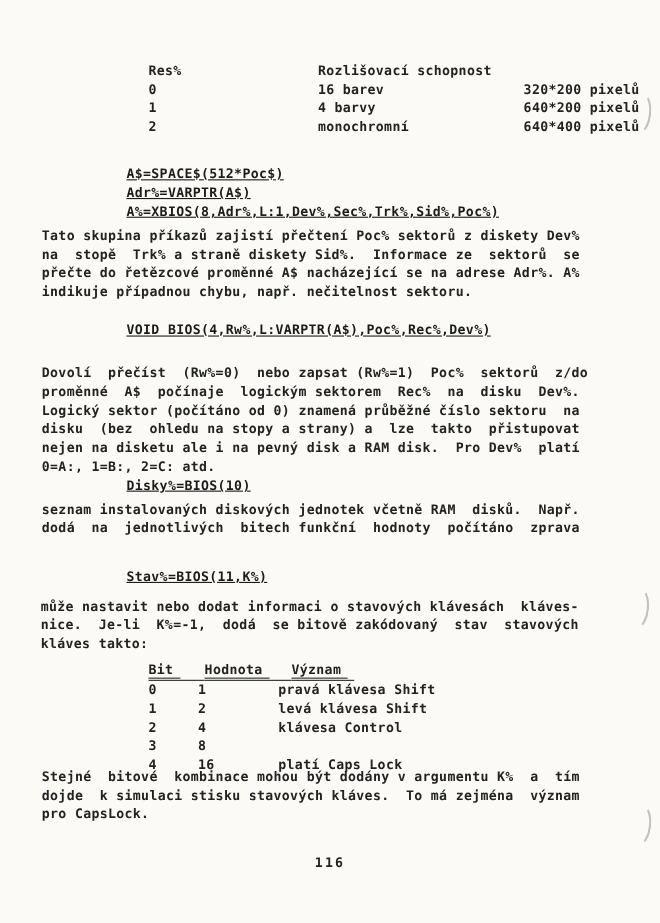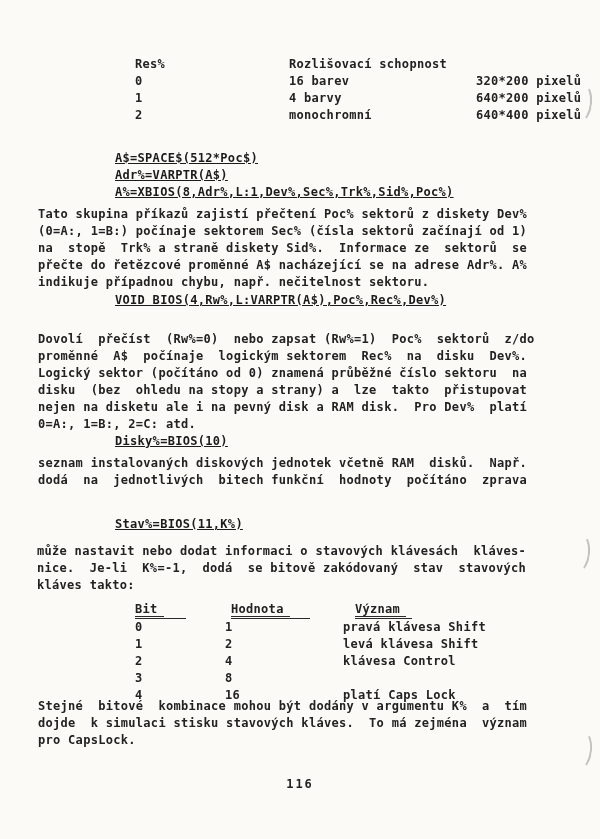--- a/index.html
+++ b/index.html
@@ -21,21 +21,21 @@
     letter-spacing:0.3px;
     color:#222;
   }
   .code .line{color:#1b1b1b;text-decoration:underline;}
   
   .rt-row{display:flex;gap:41px;}
   .rt-c1{display:inline-block;width:113px;}
   .rt-c2{display:inline-block;width:112px;}
   .rt-c3{display:inline-block;margin-left:34px;}
   
-  .kt-row{display:flex;gap:45px;}
+  .kt-row{display:flex;}
   .kt-c1{display:inline-block;width:45px;}
   .kt-c2{display:inline-block;width:73px;}
   .kt-c3{display:inline-block;}
   .kt-head span{border-bottom:1.5px solid #2a2a2a;padding-right:6px;}
   
   .binding-mark{
     position:absolute;
     width:16px;height:34px;
     border:2px solid transparent;
     border-right:2px solid #c3c2be;
@@ -76,21 +76,20 @@
   </div>
 
   <div class="abs code" style="left:115px;top:150px">
     <div class="line">A$=SPACE$(512*Poc$)</div>
     <div class="line">Adr%=VARPTR(A$)</div>
     <div class="line">A%=XBIOS(8,Adr%,L:1,Dev%,Sec%,Trk%,Sid%,Poc%)</div>
   </div>
 
   <div class="abs" style="left:38px;top:206px">
     <div class="line">Tato skupina příkazů zajistí přečtení Poc% sektorů z diskety Dev%</div>
-    <div class="line">(0=A:, 1=B:) počínaje sektorem Sec% (čísla sektorů začínají od 1)</div>
     <div class="line">na  stopě  Trk% a straně diskety Sid%.  Informace ze  sektorů  se</div>
     <div class="line">přečte do řetězcové proměnné A$ nacházející se na adrese Adr%. A%</div>
     <div class="line">indikuje případnou chybu, např. nečitelnost sektoru.</div>
   </div>
 
   <div class="abs code" style="left:115px;top:292px">
     <div class="line">VOID BIOS(4,Rw%,L:VARPTR(A$),Poc%,Rec%,Dev%)</div>
   </div>
 
   <div class="abs" style="left:38px;top:331px">

